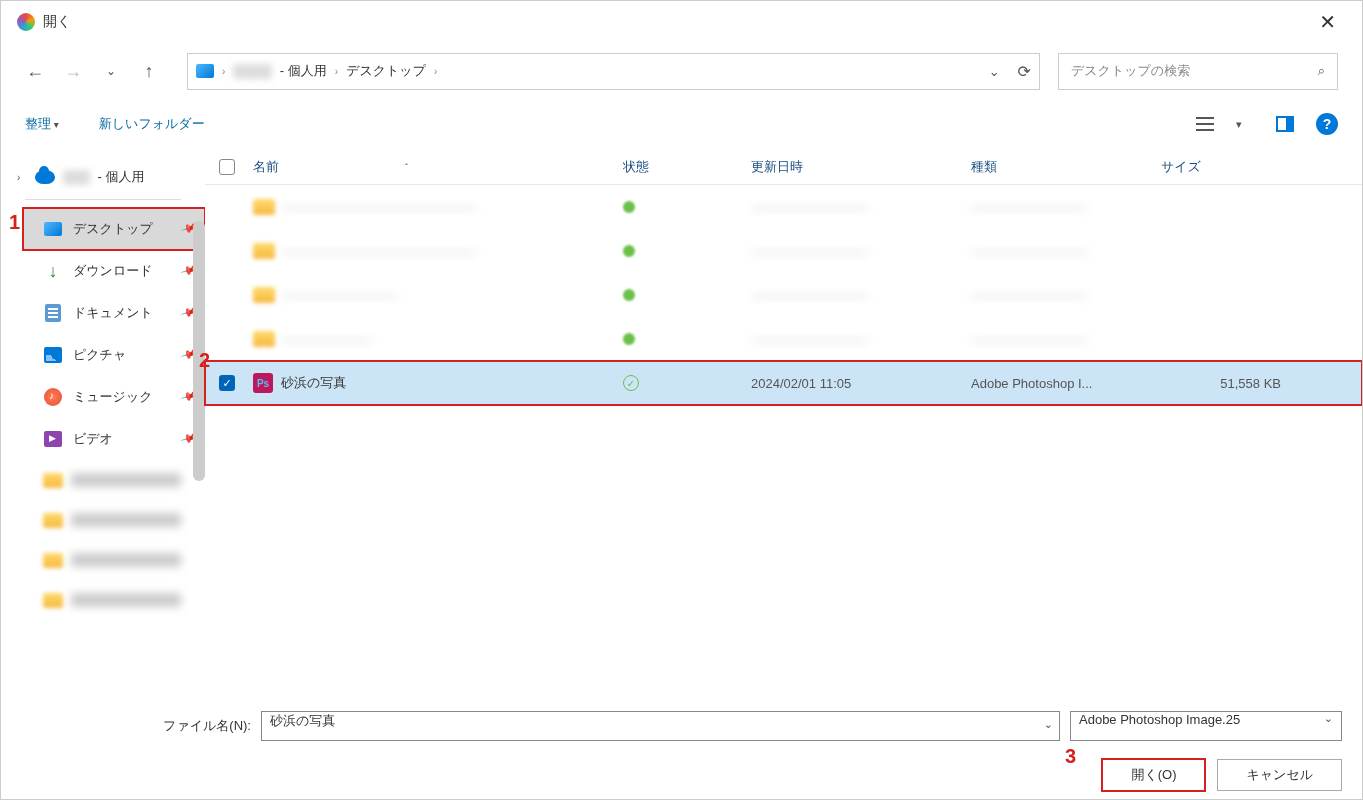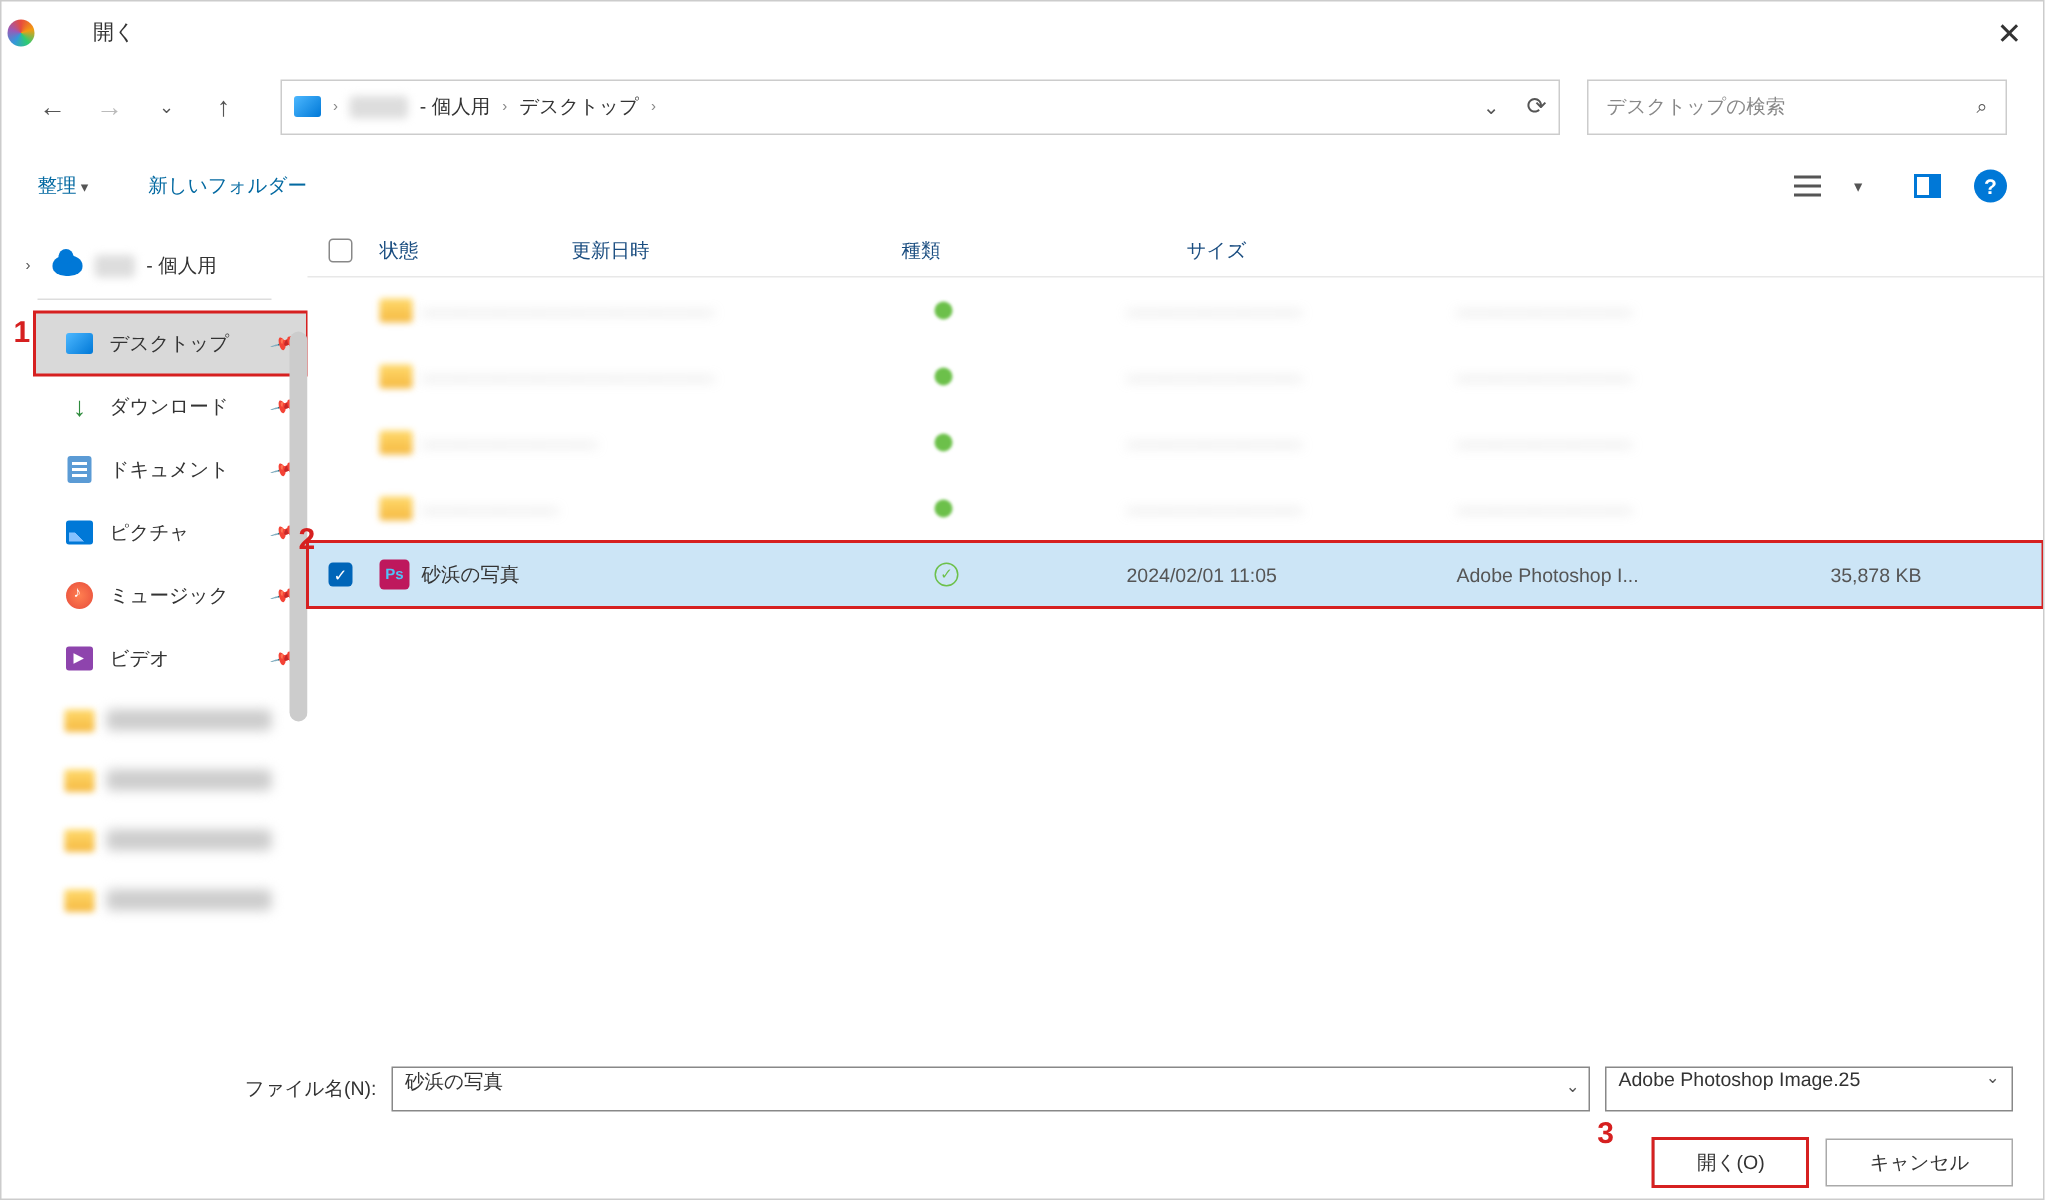--- a/index.html
+++ b/index.html
@@ -1,19 +1,19 @@
 <!DOCTYPE html>
 <html><head>
   <meta charset="utf-8">
   <style>
     * { margin: 0; padding: 0; box-sizing: border-box; font-family: "Yu Gothic UI", "Meiryo", sans-serif; }
     body { background: #fff; font-size: 13px; color: #333; width: 1363px; height: 800px; overflow: hidden; border: 1px solid #ccc; }
     
     
-    .titlebar { display: flex; align-items: center; padding: 8px 4px; height: 42px; gap: 31px; }
+    .titlebar { display: flex; align-items: center; padding: 8px 16px; height: 42px; }
     .titlebar-icon { width: 18px; height: 18px; margin-right: 8px; border-radius: 50%; background: conic-gradient(from 0deg, #e74c3c, #f39c12, #2ecc71, #3498db, #9b59b6, #e74c3c); }
     .titlebar-text { font-size: 14px; }
     .close-btn { margin-left: auto; font-size: 20px; padding: 4px 10px; cursor: pointer; color: #333; }
     
     
     .navbar { display: flex; align-items: center; padding: 10px 24px; gap: 18px; height: 56px; }
     .nav-arrow { width: 20px; color: #555; cursor: pointer; font-size: 18px; display: flex; justify-content: center; }
     .nav-arrow.disabled { color: #bbb; }
     .addressbar { flex: 1; display: flex; align-items: center; border: 1px solid #ccc; height: 37px; padding: 0 8px; gap: 8px; margin-left: 10px; }
     .folder-small-icon { width: 18px; height: 14px; background: linear-gradient(135deg, #4db8ff, #0078d7); border-radius: 2px; }
@@ -228,20 +228,24 @@
       </div>
     <div class="sb-scrollbar"></div>
   </div>
 
   <div class="filepane">
     <div class="annot" style="top:200px; left:-6px;">2</div>
     <div class="file-head">
       <div class="fh-chk">
           <div class="chkempty"></div>
         </div>
+      <div class="fh-name">
+          <span>名前</span>
+          <span class="sort">ˆ</span>
+        </div>
       <div class="fh-state">状態</div>
       <div class="fh-date">更新日時</div>
       <div class="fh-type">種類</div>
       <div class="fh-size">サイズ</div>
     </div>
 
     <div class="file-row blur-folder-row">
       <div class="rchk"></div>
         <div class="ricon">
           <div class="yfolder2"></div>
@@ -300,21 +304,21 @@
         </div>
       <div class="ricon">
           <div class="ps-icon">Ps</div>
         </div>
       <div class="rname">砂浜の写真</div>
       <div class="rstate">
           <div class="green-check">✓</div>
         </div>
       <div class="rdate">2024/02/01 11:05</div>
       <div class="rtype">Adobe Photoshop I...</div>
-      <div class="rsize">35,878 KB</div>
+      <div class="rsize">51,558 KB</div>
     </div>
   </div>
 </div>
 
 <div class="bottom">
   <div class="filename-row">
     <span class="fn-label">ファイル名(N):</span>
     <div class="fn-input">
       <span>砂浜の写真</span>
       <span class="dd">⌄</span>

